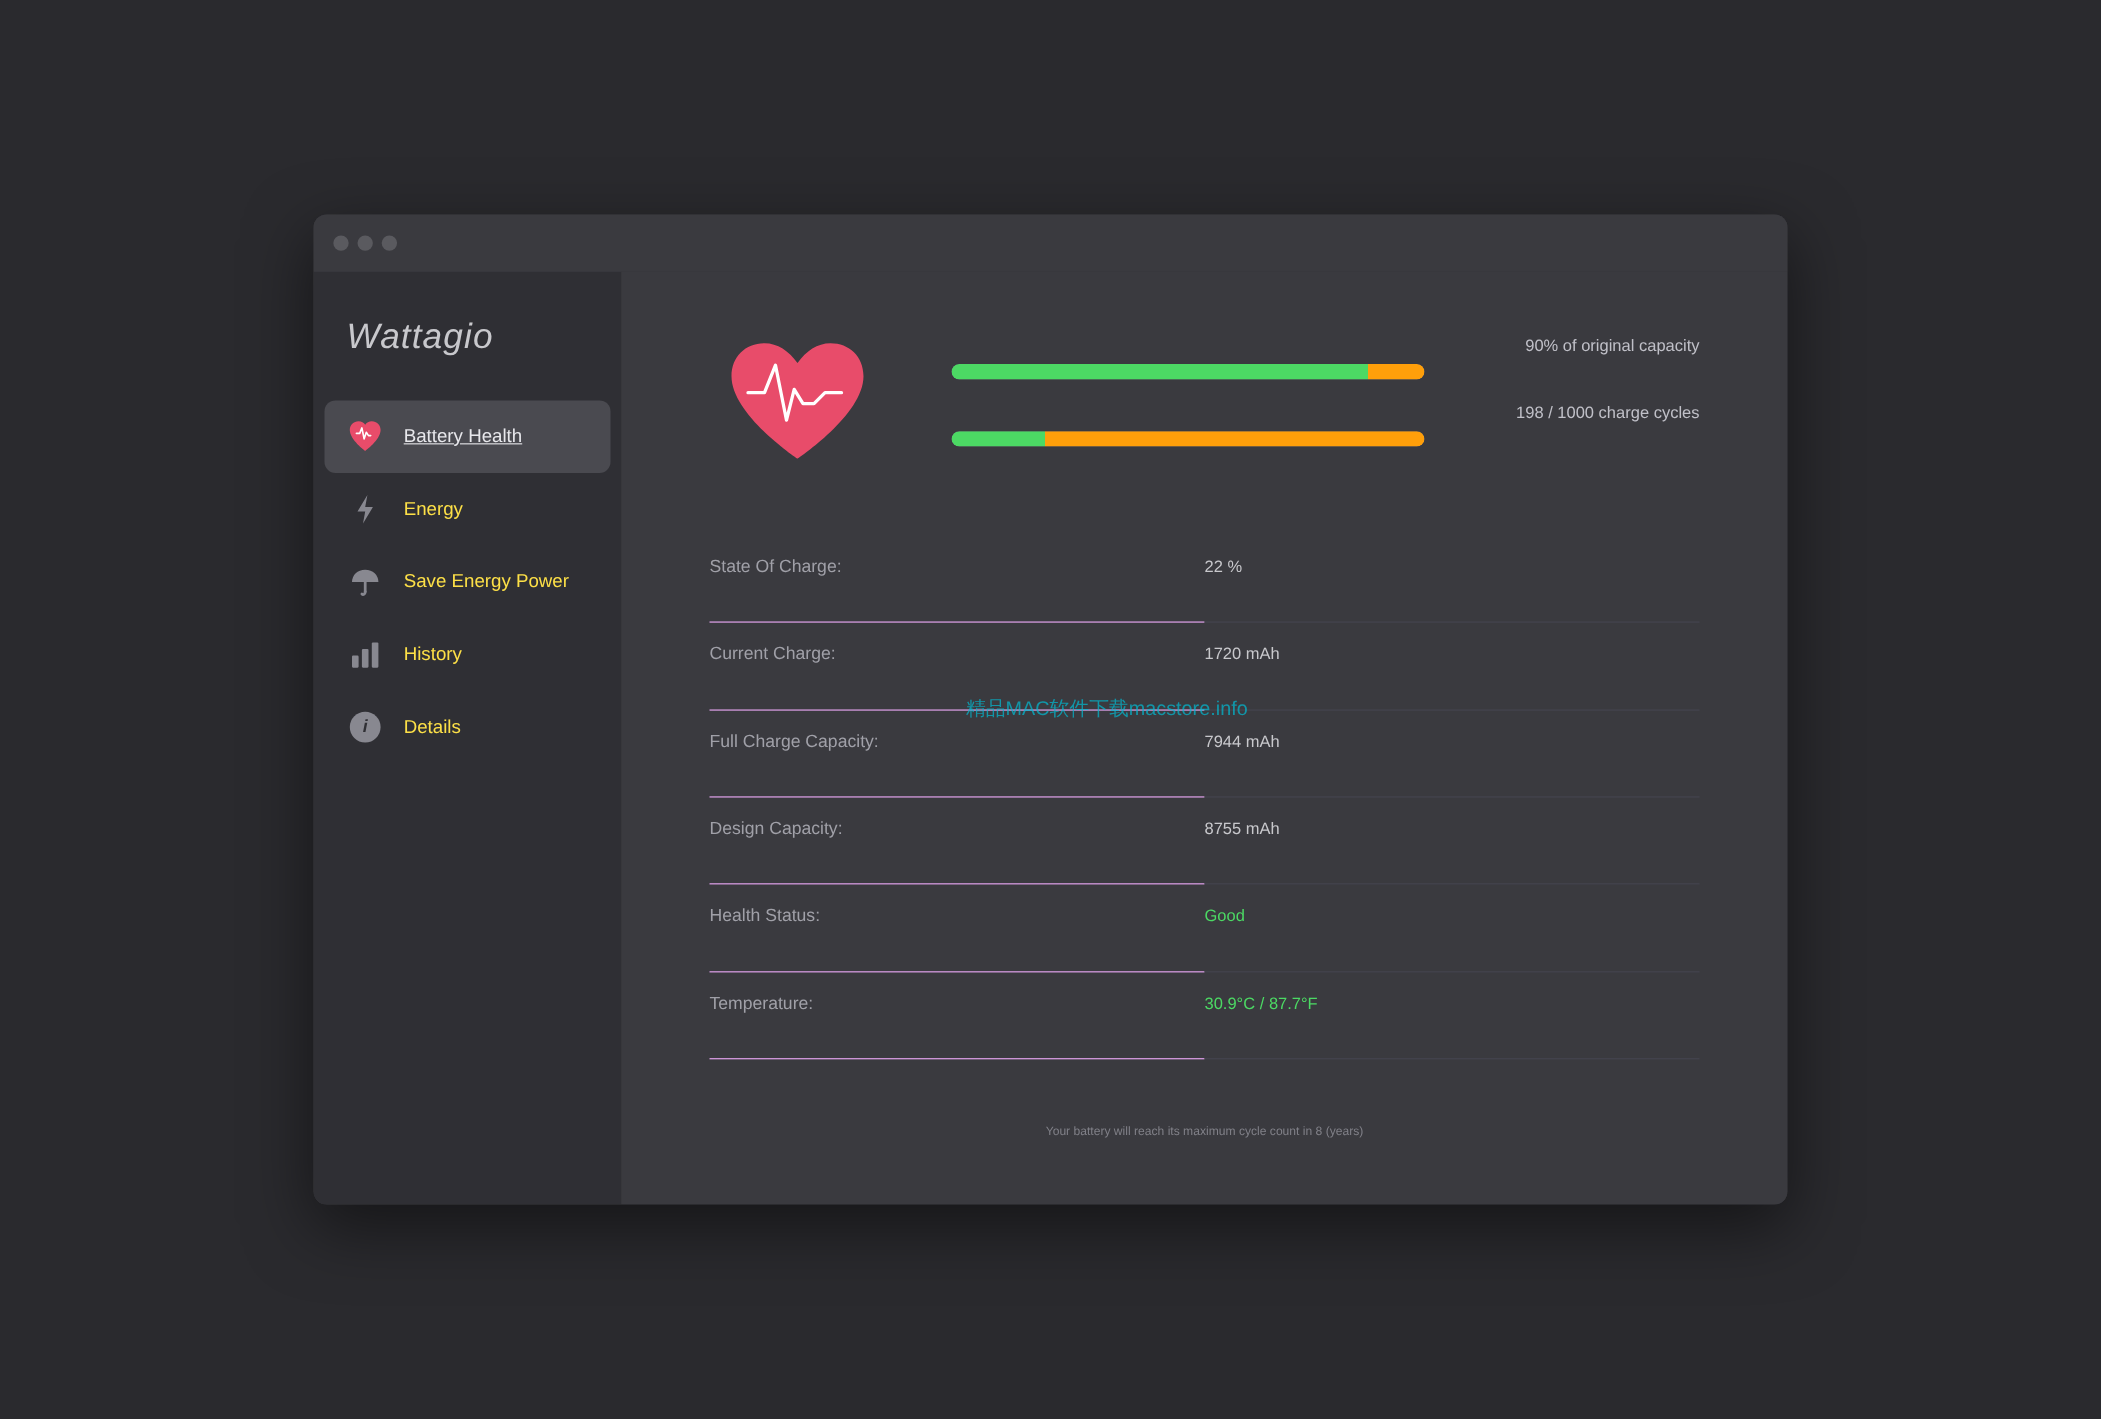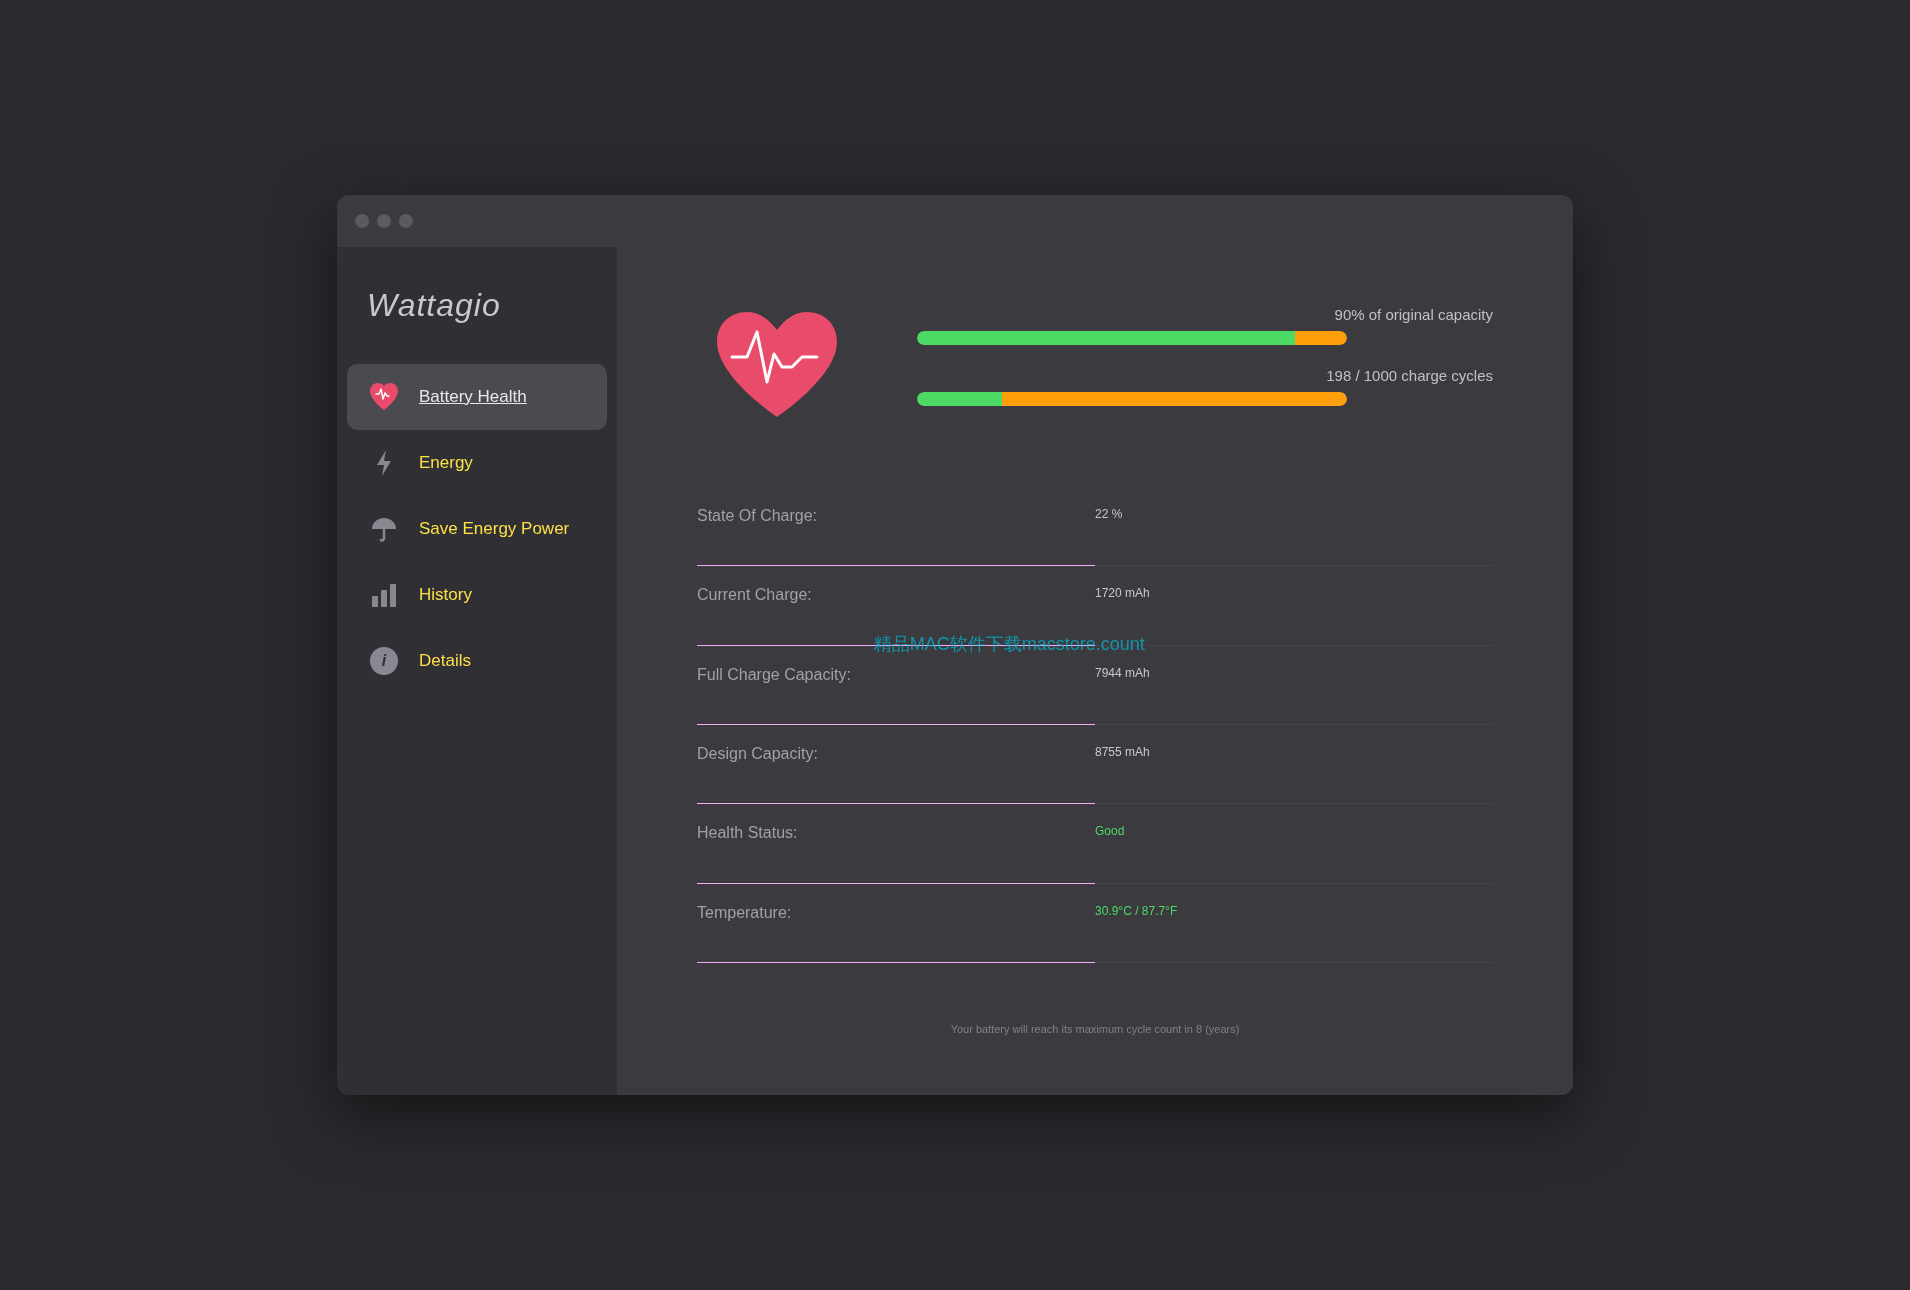--- a/index.html
+++ b/index.html
@@ -6,21 +6,21 @@
 
     body {
       width: 1910px;
       height: 1290px;
       background: #2a2a2e;
       font-family: -apple-system, BlinkMacSystemFont, 'Helvetica Neue', sans-serif;
       overflow: hidden;
     }
 
     .window {
-      width: 1236px;
+      width: 1340px;
       height: 900px;
       background: #3a3a3f;
       border-radius: 12px;
       position: absolute;
       top: 50%;
       left: 50%;
       transform: translate(-50%, -50%);
       display: flex;
       flex-direction: column;
       box-shadow: 0 20px 60px rgba(0,0,0,0.5);
@@ -216,21 +216,21 @@
     }
 
     .detail-label {
       font-size: 16px;
       color: #a0a0a8;
       padding: 20px 0;
       border-bottom: 1px solid #f0abfc;
     }
 
     .detail-value {
-      font-size: 12px;
+      font-size: 15px;
       color: #c8c8cc;
       padding: 20px 0;
       border-bottom: 1px solid #454550;
     }
 
     .detail-value.green {
       color: #4cd964;
     }
 
     
@@ -349,21 +349,21 @@
 
           <div class="stat-bar-item">
             <div class="stat-bar-label">198 / 1000 charge cycles</div>
             <div class="progress-bar-bg">
               <div class="progress-bar-fill progress-cycles"></div>
             </div>
           </div>
         </div>
       </div>
 
-      <div class="watermark">精品MAC软件下载macstore.count</div>
+      <div class="watermark">精品MAC软件下载macstore.info</div>
 
       <div class="details-grid">
 
         <div class="detail-label">State Of Charge:</div>
         <div class="detail-value">22 %</div>
 
         <div class="detail-label">Current Charge:</div>
         <div class="detail-value">1720 mAh</div>
 
         <div class="detail-label">Full Charge Capacity:</div>

